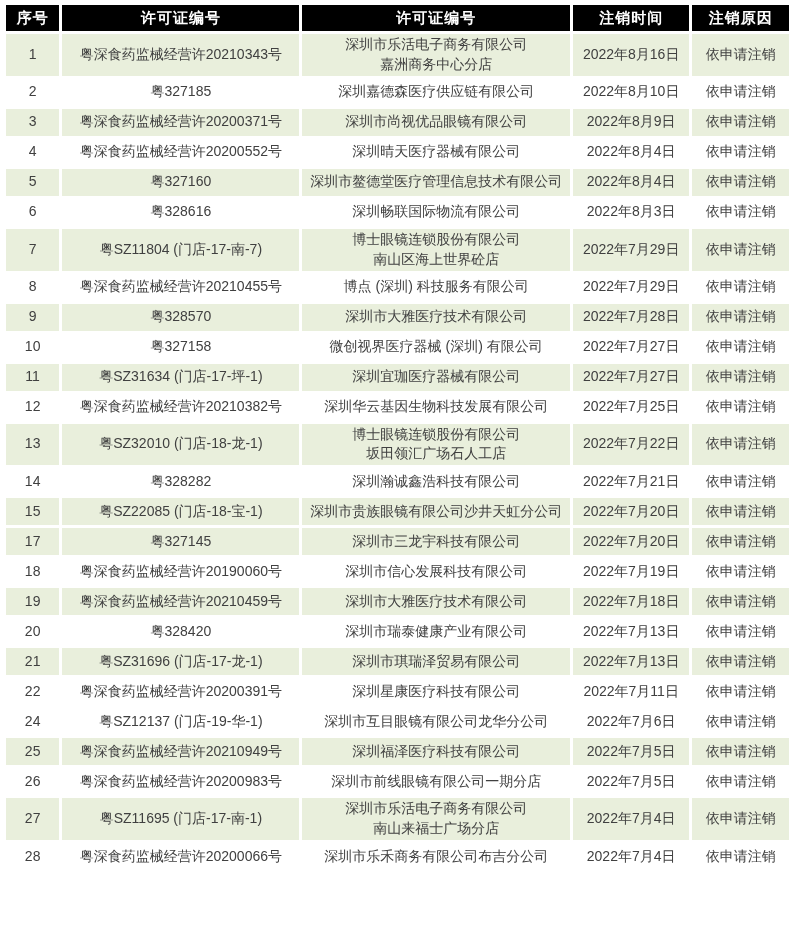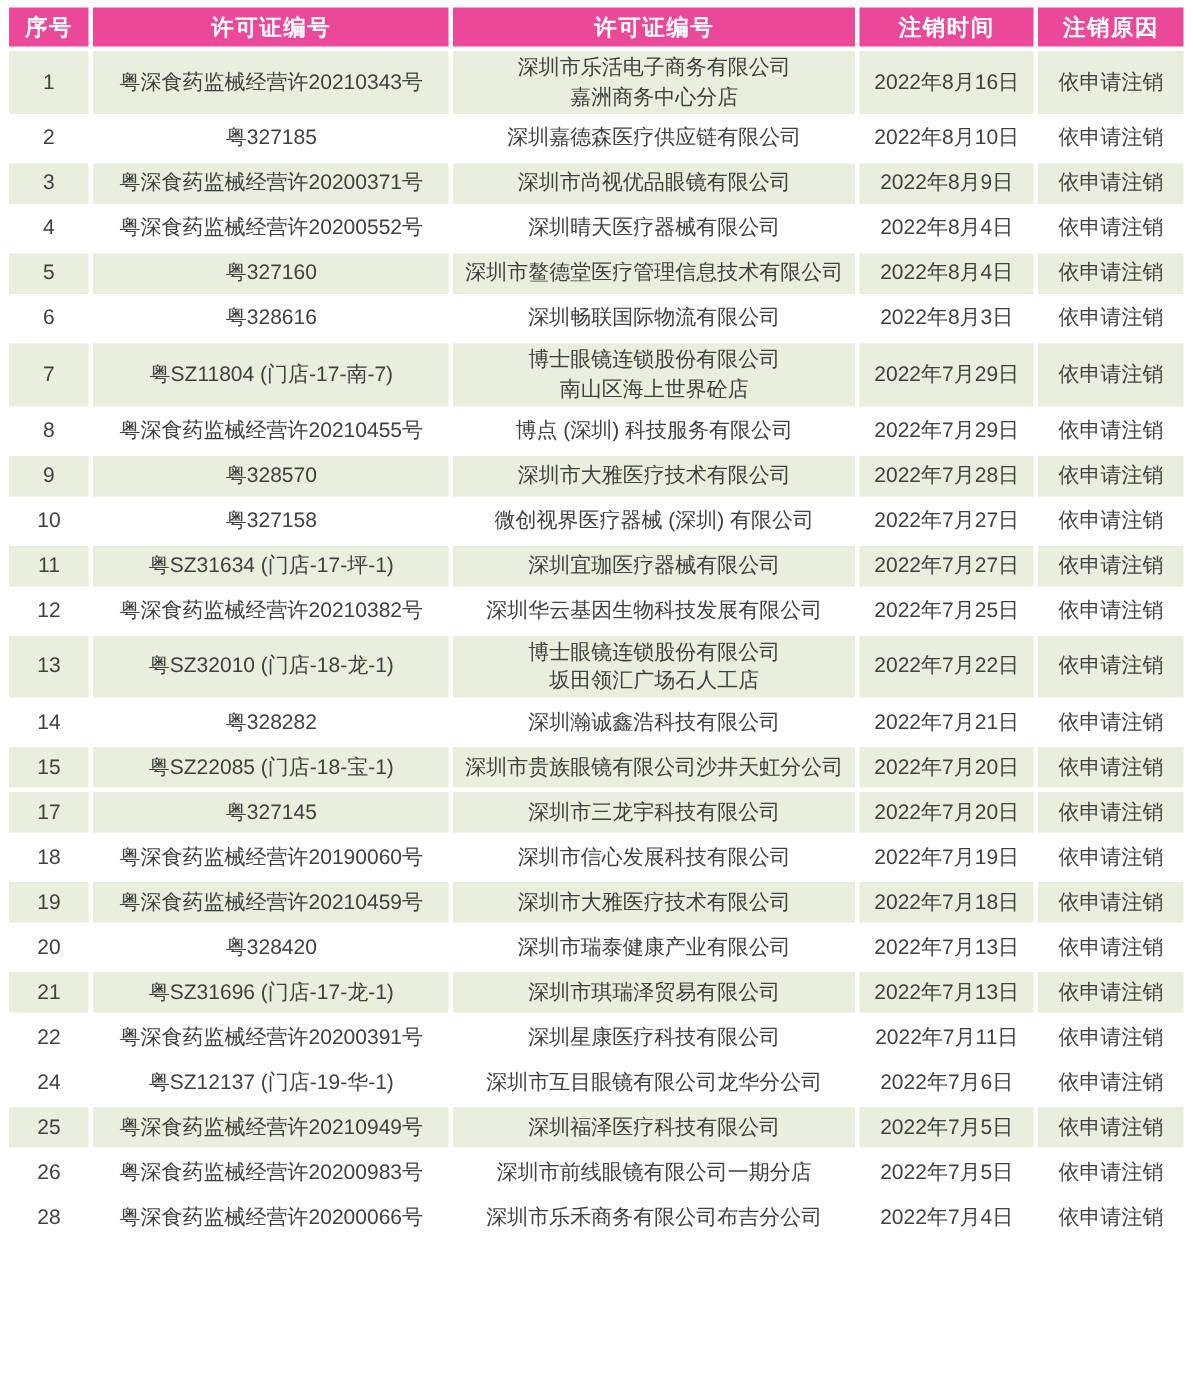--- a/index.html
+++ b/index.html
@@ -25,21 +25,21 @@
     table-layout: fixed;
     width: 789px;
   }
   col.c-index   { width: 53px;  }
   col.c-license { width: 236px; }
   col.c-company { width: 266px; }
   col.c-date    { width: 116px; }
   col.c-reason  { width: 96px;  }
 
   th {
-    background: #ec4899;
+    background: #000000;
     color: #ffffff;
     font-size: 15px;
     font-weight: bold;
     height: 26px;
     text-align: center;
     padding: 0 2px;
     letter-spacing: 1px;
   }
   td {
     font-size: 14px;
@@ -247,20 +247,30 @@
           <td class="c-date">2022年7月5日</td>
           <td class="c-reason">依申请注销</td>
         </tr>
         <tr class="even">
           <td class="c-index">26</td>
           <td class="c-license">粤深食药监械经营许20200983号</td>
           <td class="c-company">深圳市前线眼镜有限公司一期分店</td>
           <td class="c-date">2022年7月5日</td>
           <td class="c-reason">依申请注销</td>
         </tr>
+        <tr class="odd">
+          <td class="c-index">27</td>
+          <td class="c-license">粤SZ11695 (门店-17-南-1)</td>
+          <td class="c-company">
+            <div>深圳市乐活电子商务有限公司</div>
+            <div>南山来福士广场分店</div>
+          </td>
+          <td class="c-date">2022年7月4日</td>
+          <td class="c-reason">依申请注销</td>
+        </tr>
         <tr class="even">
           <td class="c-index">28</td>
           <td class="c-license">粤深食药监械经营许20200066号</td>
           <td class="c-company">深圳市乐禾商务有限公司布吉分公司</td>
           <td class="c-date">2022年7月4日</td>
           <td class="c-reason">依申请注销</td>
         </tr>
       </tbody>
   </table>
 </div>

